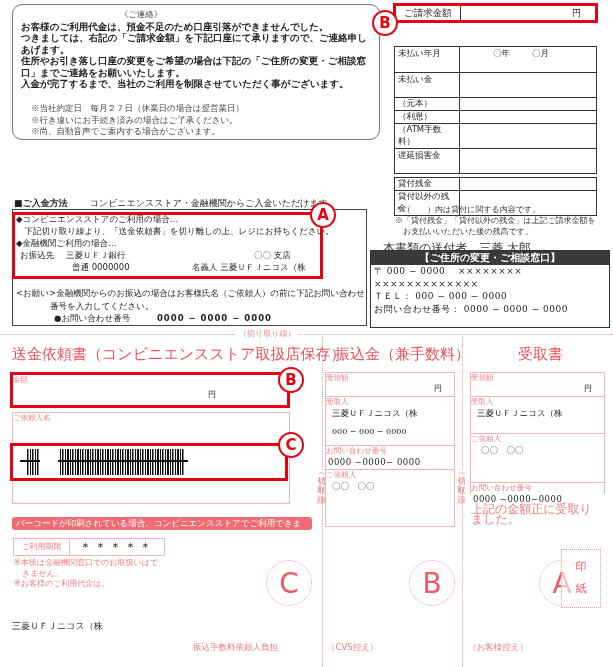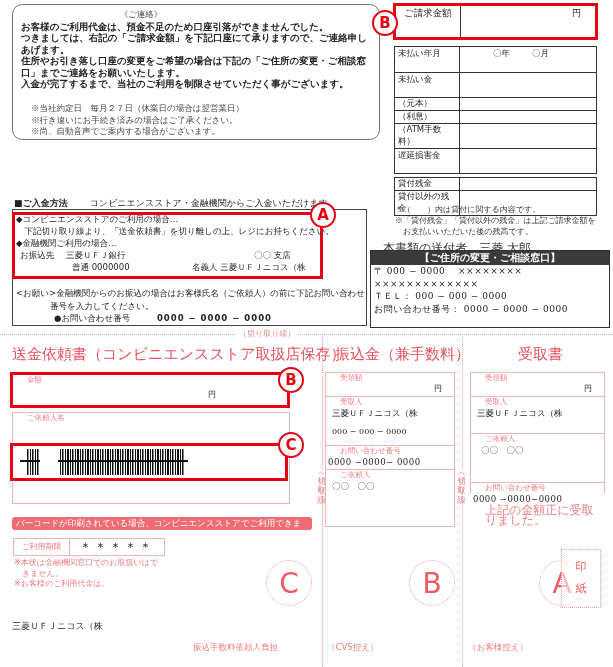--- a/index.html
+++ b/index.html
@@ -7,21 +7,21 @@
   body { position: relative; font-family: "DejaVu Serif", "Liberation Serif", serif; color: #222; font-size: 9px; }
   .abs { position: absolute; }
 
   
   .notice { left: 12px; top: 4px; width: 368px; height: 136px; border: 1px solid #777; border-radius: 10px; padding: 4px 8px; line-height: 11.5px; font-size: 9.5px; }
   .notice .title { text-align: center; margin-left: -110px; font-size: 8.5px; color: #444; }
   .notice .body { font-weight: bold; color: #222; }
   .notice .notes { position: absolute; left: 18px; top: 98px; font-size: 8.5px; color: #444; line-height: 11.5px; }
 
   
-  .billed { left: 393px; top: 3px; width: 205px; height: 37px; border: 3px solid #e60012; display: flex; }
+  .billed { left: 393px; top: 3px; width: 205px; height: 20px; border: 3px solid #e60012; display: flex; }
   .billed .lbl { width: 65px; border-right: 1px solid #333; padding-left: 8px; font-size: 9.5px; line-height: 14px; font-family: "DejaVu Sans", sans-serif; }
   .billed .val { flex: 1; text-align: right; padding-right: 14px; font-size: 9px; line-height: 14px; font-family: "DejaVu Sans", sans-serif; }
 
   .badge { width: 26px; height: 26px; border-radius: 50%; border: 2.5px solid #e60012; background: #fff; color: #e60012; font-family: "DejaVu Sans", sans-serif; font-weight: bold; font-size: 15px; display: flex; align-items: center; justify-content: center; z-index: 5; }
 
   
   .details { left: 394px; top: 46px; width: 203px; border: 1.5px solid #333; border-collapse: collapse; font-family: "DejaVu Sans", sans-serif; font-size: 8.5px; }
   .details td { border: 1px solid #333; vertical-align: top; padding: 1px 3px; }
   .details td.k { width: 65px; }
   .details tr.nobottom td { border-bottom: 1px dashed #555; }
@@ -46,21 +46,21 @@
   .req { left: 16px; top: 287px; font-size: 8.5px; line-height: 12.5px; font-family: "DejaVu Sans", sans-serif; }
 
   
   .perf-h { left: 0; top: 334px; width: 613px; border-top: 1px dotted #e8a4aa; }
   .perf-label { left: 236px; top: 328px; font-size: 8px; color: #e58a92; background: #fff; padding: 0 3px; font-family: "DejaVu Sans", sans-serif; }
   .perf-v { border-left: 1px dotted #e8a4aa; top: 334px; height: 333px; }
   .perf-vlabel { writing-mode: vertical-rl; font-size: 8.5px; color: #e58a92; background: #fff; font-family: "DejaVu Sans", sans-serif; }
   .sec-title { font-family: "DejaVu Sans", sans-serif; font-size: 15px; color: #e8505a; }
 
   .pbox { border: 1px solid #f0b3b8; }
-  .plbl { font-size: 7.5px; color: #ef7c84; font-family: Liberation Sans, sans-serif; padding-left: 14px; line-height: 10px; }
+  .plbl { font-size: 7.5px; color: #ef7c84; font-family: Liberation Mono, monospace; padding-left: 0; line-height: 10px; }
   .pval { font-size: 8.5px; color: #222; padding-left: 6px; line-height: 12px; }
   .yen { font-size: 8px; color: #222; text-align: right; padding-right: 12px; font-family: "DejaVu Sans", sans-serif; }
 
   .barcode { left: 20px; top: 447px; width: 180px; height: 30px; }
   .redbox { border: 3px solid #e60012; }
 
   .banner { left: 12px; top: 517px; width: 300px; height: 13px; background: #ee6c74; color: #fff; font-size: 8.5px; line-height: 13px; padding-left: 4px; border-radius: 3px; font-family: "DejaVu Sans", sans-serif; }
   .deadline { left: 13px; top: 538px; width: 152px; height: 18px; border: 1px solid #f0b3b8; display: flex; font-family: "DejaVu Sans", sans-serif; }
   .deadline .k { width: 56px; border-right: 1px solid #f0b3b8; color: #ef7c84; font-size: 8px; line-height: 16px; text-align: center; }
   .deadline .v { flex: 1; font-size: 12px; line-height: 16px; text-align: center; letter-spacing: 3px; }

